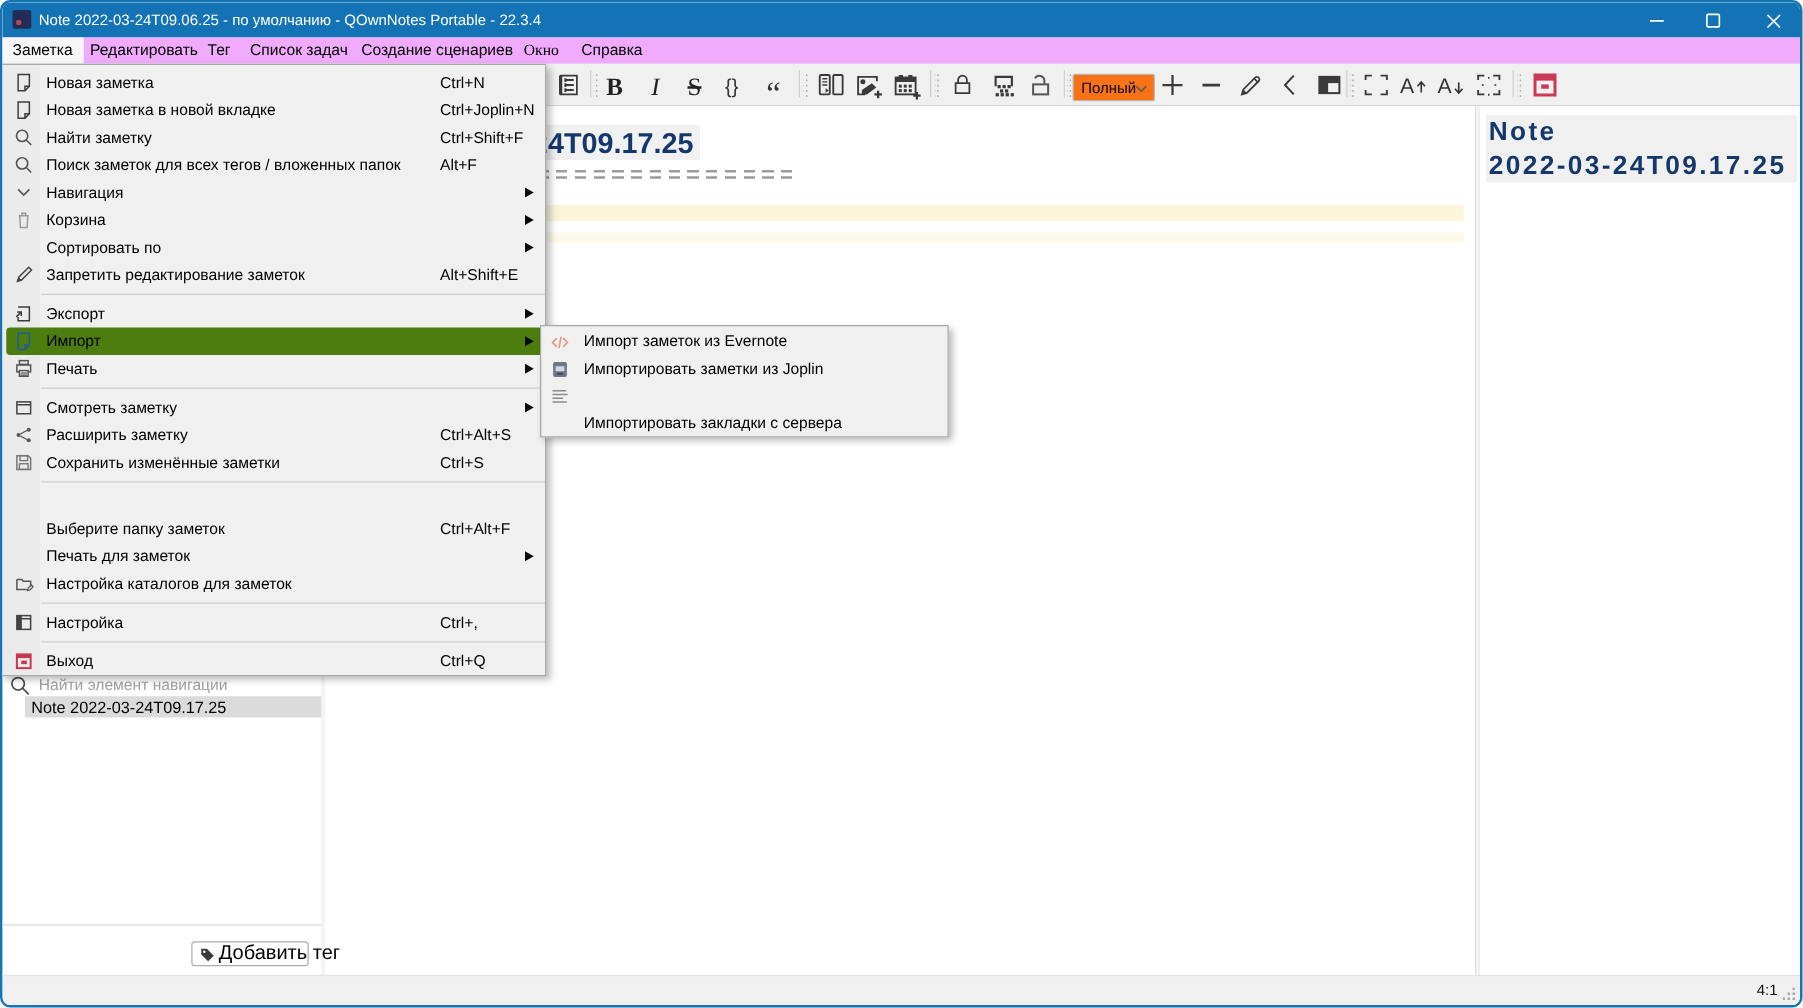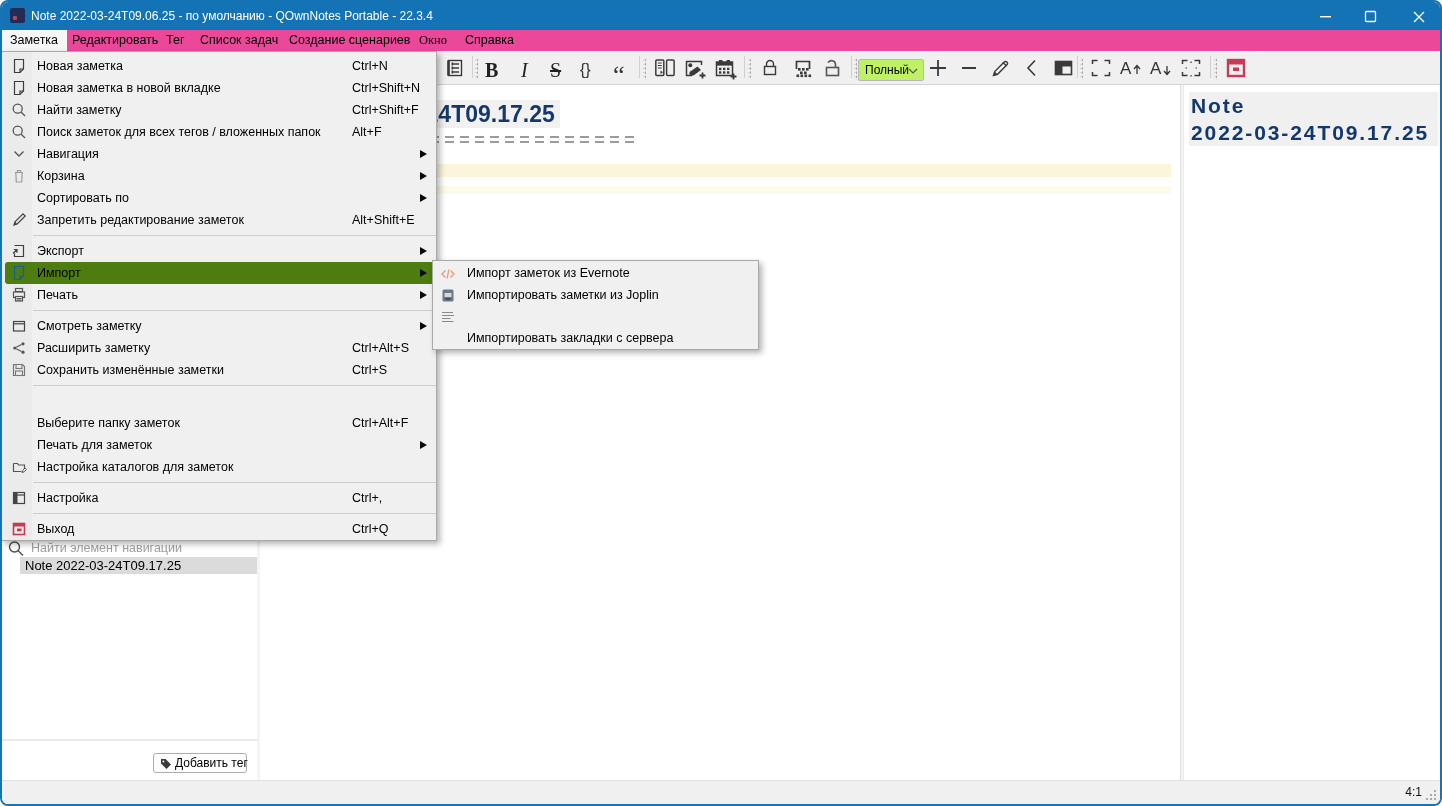--- a/index.html
+++ b/index.html
@@ -5,21 +5,21 @@
 * { margin:0; padding:0; box-sizing:border-box; }
 html,body { width:1442px; height:806px; background:#fff; font-family:"Liberation Sans", sans-serif; overflow:hidden; }
 #win { position:absolute; left:0; top:0; width:1442px; height:806px; border:2px solid #1474b4; border-radius:8px; overflow:hidden; background:#fff; }
 
 #titlebar { position:absolute; left:0; top:0; width:100%; height:28px; background:#1373b5; }
 #appicon { position:absolute; left:8px; top:6px; width:15px; height:15px; background:#232c55; border-radius:2px; }
 #appicon:after { content:""; position:absolute; left:3px; top:8px; width:4px; height:4px; background:#b04a5a; border-radius:1px;}
 #title { position:absolute; left:29px; top:7px; color:#fff; font-size:12px; }
 .winbtn { position:absolute; top:0; width:46px; height:28px; color:#fff; }
 
-#menubar { position:absolute; left:0; top:28px; width:100%; height:21px; background:#ec4899; font-size:12.5px; color:#000; }
+#menubar { position:absolute; left:0; top:28px; width:100%; height:21px; background:#f0abfc; font-size:12.5px; color:#000; }
 .mb { position:absolute; top:0; height:21px; line-height:21px; }
 
 #toolbar { position:absolute; left:0; top:49px; width:100%; height:34px; background:#f0f0f0; border-bottom:1px solid #d4d4d4; }
 .ti { position:absolute; top:56px; }
 .tsep { position:absolute; top:54px; width:1px; height:22px; background:#d0d0d0; }
 .thandle { position:absolute; top:55px; width:3px; height:23px;
   background-image:radial-gradient(circle, #ababab 0.9px, rgba(0,0,0,0) 1.1px); background-size:3px 4.2px; background-position:1px 1px; }
 
 #main { position:absolute; left:0; top:83px; width:1438px; height:696px; background:#fff; }
 #vline1 { position:absolute; left:255px; top:83px; width:3px; height:696px; background:#f4f4f4; }
@@ -30,21 +30,21 @@
   background:repeating-linear-gradient(90deg, #9b9b9b 0 9px, rgba(0,0,0,0) 9px 15px); }
 #yband1 { position:absolute; left:259px; top:162px; width:910px; height:13px; background:#fbf5da; }
 #yband2 { position:absolute; left:259px; top:184px; width:910px; height:8px; background:#fdfaea; }
 
 #pvbox { position:absolute; left:1187px; top:90px; width:249px; height:54px; background:#f0f0f0; color:#14386b; font-weight:bold; font-size:21px; line-height:27px; padding-left:2px; letter-spacing:1.9px; }
 
 #navsearch { position:absolute; left:0px; top:537px; width:255px; height:18px; }
 #navsearch .ph { position:absolute; left:29px; top:2px; color:#a0a0a0; font-size:12.5px; }
 #navitem { position:absolute; left:18px; top:555px; width:237px; height:17px; background:#dbdbdb; color:#000; font-size:13px; line-height:17px; padding-left:5px; }
 #hsep { position:absolute; left:0px; top:737px; width:256px; height:2px; background:#e9e9e9; }
-#tagbtn { position:absolute; left:151px; top:751px; width:94px; height:20px; background:#fdfdfd; border:1px solid #adadad; border-radius:3px; font-size:12px; color:#000; line-height:18px; white-space:nowrap; }
+#tagbtn { position:absolute; left:151px; top:751px; width:94px; height:20px; background:#fdfdfd; border:1px solid #adadad; border-radius:3px; font-size:16px; color:#000; line-height:18px; white-space:nowrap; }
 
 #statusbar { position:absolute; left:0; top:778px; width:1438px; height:24px; background:#f0f0f0; border-top:1px solid #e2e2e2; }
 #pos41 { position:absolute; right:18px; top:4px; font-size:12px; color:#111; }
 
 #menu { position:absolute; left:-1px; top:49px; width:436px; height:489.5px; background:#f0f0f0; border:1px solid #a9a9a9; box-shadow:3px 3px 6px rgba(0,0,0,.3); z-index:10; }
 #menu .strip { position:absolute; left:0; top:0; width:30px; height:100%; background:#ebebeb; }
 .mi { position:absolute; left:3px; width:429px; height:22px; font-size:12.5px; color:#000; }
 .mi .lbl { position:absolute; left:32px; top:0; line-height:22px; }
 .mi .sc { position:absolute; left:347px; top:0; line-height:22px; }
 .mi .arr { position:absolute; left:415px; top:6.5px; width:0; height:0; border-left:7px solid #0a0a0a; border-top:4.5px solid transparent; border-bottom:4.5px solid transparent; }
@@ -145,21 +145,21 @@
         <rect x="11.5" y="16.5" width="2.6" height="2.6"></rect>
         <rect x="15.5" y="16.5" width="2.6" height="2.6"></rect>
       </g>
     </svg>
     <svg class="ti" style="left:821px" width="20" height="20">
       <rect x="3.5" y="9.5" width="12" height="8" fill="none" stroke="#555" stroke-width="1.6"></rect>
       <path d="M12.5 9 v-2.5 a4 4 0 0 0 -7.5 -1.8" fill="none" stroke="#555" stroke-width="1.6"></path>
     </svg>
     <div class="tsep" style="left:849px"></div>
     <div class="thandle" style="left:852px"></div>
-    <div class="ti" style="left:856px; top:57px; width:66px; height:22px; background:#bef264; border:1px solid #b8b8b8; border-radius:2px; font-size:12px; color:#000; line-height:20px; padding-left:6px;">Полный<svg width="10" height="6" style="position:absolute;right:5px;top:8px">
+    <div class="ti" style="left:856px; top:57px; width:66px; height:22px; background:#f97316; border:1px solid #b8b8b8; border-radius:2px; font-size:12px; color:#000; line-height:20px; padding-left:6px;">Полный<svg width="10" height="6" style="position:absolute;right:5px;top:8px">
         <path d="M1 1 L5 5 L9 1" fill="none" stroke="#555" stroke-width="1.2"></path>
       </svg></div>
     <svg class="ti" style="left:926px" width="20" height="20">
       <path d="M10 2 v16 M2 10 h16" stroke="#3a3a3a" stroke-width="1.8"></path>
     </svg>
     <svg class="ti" style="left:957px" width="20" height="20">
       <path d="M3 10 h14" stroke="#3a3a3a" stroke-width="2.2"></path>
     </svg>
     <svg class="ti" style="left:989px" width="20" height="20">
       <path d="M2.5 17.5 l1.2-4 9.5-9.5 a1.8 1.8 0 0 1 2.6 0 l.2.2 a1.8 1.8 0 0 1 0 2.6 l-9.5 9.5 z" fill="none" stroke="#3a3a3a" stroke-width="1.4"></path>
@@ -242,21 +242,21 @@
         </svg>
         <div class="lbl">Новая заметка</div>
         <div class="sc">Ctrl+N</div>
       </div>
     <div class="mi" style="top:25px">
         <svg class="micon" width="16" height="16">
           <path d="M3.5 1.5 h9 v9.5 l-3.5 3.5 h-5.5 z" fill="none" stroke="#3d3d3d" stroke-width="1.2"></path>
           <path d="M12.5 11 h-3.5 v3.5" fill="none" stroke="#3d3d3d" stroke-width="1.2"></path>
         </svg>
         <div class="lbl">Новая заметка в новой вкладке</div>
-        <div class="sc">Ctrl+Shift+N</div>
+        <div class="sc">Ctrl+Joplin+N</div>
       </div>
     <div class="mi" style="top:47px">
         <svg class="micon" width="16" height="16">
           <circle cx="6.7" cy="6.7" r="4.5" fill="none" stroke="#555" stroke-width="1.3"></circle>
           <path d="M10 10 L14 14" stroke="#555" stroke-width="1.3"></path>
         </svg>
         <div class="lbl">Найти заметку</div>
         <div class="sc">Ctrl+Shift+F</div>
       </div>
     <div class="mi" style="top:69px">

